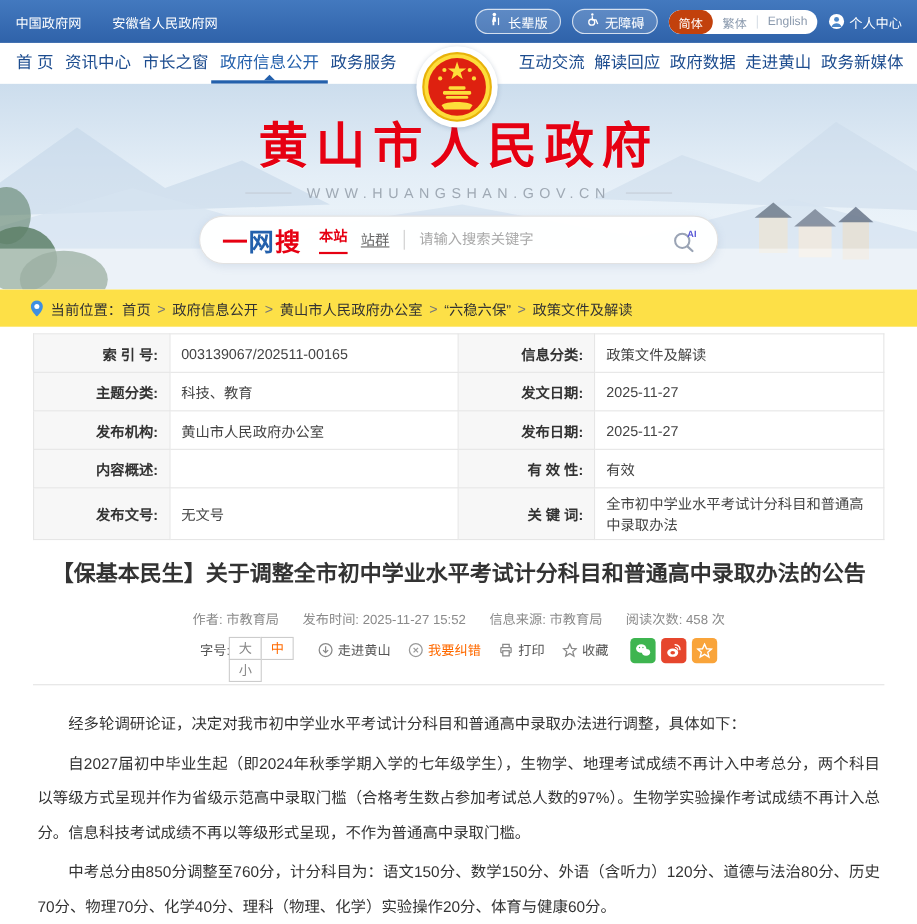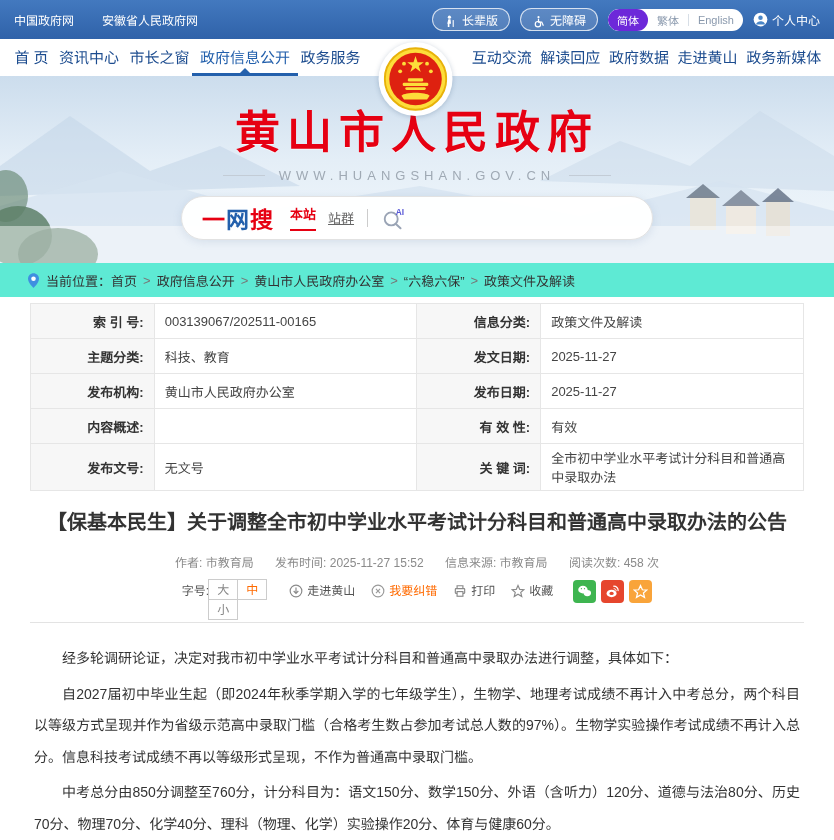--- a/index.html
+++ b/index.html
@@ -10,27 +10,27 @@
   }
   
   .topbar {
     height:39px; background:linear-gradient(#4379bf,#2f62a9);
     display:flex; align-items:center; padding:0 14px; color:#fff; font-size:12px;
     position:relative; z-index:3;
   }
   .topbar .tlink { margin-right:28px; cursor:pointer; }
   .topbar .right { margin-left:auto; display:flex; align-items:center; gap:10px; }
   .pill {
-    display:flex; align-items:flex-end; gap:5px; padding:2px 11px;
+    display:flex; align-items:flex-start; gap:5px; padding:2px 11px;
     background:rgba(255,255,255,.16); border:1px solid rgba(255,255,255,.75);
     border-radius:12px; cursor:pointer; white-space:nowrap;
   }
   .langpill { display:flex; align-items:center; background:#fff; border-radius:12px; overflow:hidden; font-size:11px; }
   .langpill .seg { padding:3px 9px; color:#7d8globalea; color:#8a99ad; cursor:pointer; }
-  .langpill .seg.active { background:#6d28d9; color:#fff; border-radius:12px; }
+  .langpill .seg.active { background:#c2410c; color:#fff; border-radius:12px; }
   .langpill .sep { width:1px; height:12px; background:#d7dee6; }
   .profile { display:flex; align-items:center; gap:4px; cursor:pointer; }
   
   .navbar {
     height:37px; background:#fff; display:flex; align-items:center; padding:0 6px;
     position:relative; z-index:2;
   }
   .nav-group { flex:1; display:flex; justify-content:space-evenly; }
   .nav-gap { width:96px; }
   .nav-item {
@@ -83,21 +83,21 @@
   .sdivider { width:1px; height:18px; background:#ccc; margin:0 13px; }
   .searchbar input {
     flex:1; border:none; outline:none; background:transparent; font-size:13px; color:#333;
     font-family:"Liberation Sans","DejaVu Sans",sans-serif;
   }
   .searchbar input::placeholder { color:#a9a9a9; }
   .ai-btn { cursor:pointer; display:flex; align-items:center; }
   
   .breadcrumb {
     display:flex; align-items:center; padding:0 28px; height:34px; font-size:13px; color:#333;
-    background:#5eead4;
+    background:#fde047;
   }
   .breadcrumb .pin { margin-right:7px; display:flex; }
   .crumb { cursor:pointer; }
   .crumb-sep { color:#777; margin:0 6px; }
   
   .content { margin:6px 30px 0; }
   table.meta-table { width:100%; border-collapse:collapse; font-size:13px; }
   table.meta-table td { border:1px solid #e6e6e6; height:35px; padding:4px 10px; }
   td.lbl { background:#f7f7f7; font-weight:bold; text-align:right; width:16%; white-space:nowrap; color:#333; }
   td.val { width:34%; color:#444; }
@@ -234,20 +234,21 @@
     <rect x="0" y="150" width="834" height="37" fill="#ffffff" opacity="0.45"></rect>
   </svg>
   <div class="banner-inner">
     <div class="site-title">黄山市人民政府</div>
     <div class="site-url">WWW.HUANGSHAN.GOV.CN</div>
     <div class="searchbar">
       <span class="sbrand"><span class="c-red">一</span><span class="c-blue">网</span><span class="c-red">搜</span></span>
       <span class="stab site">本站</span>
       <span class="stab group">站群</span>
       <span class="sdivider"></span>
+      <input type="text" placeholder="请输入搜索关键字" style="">
       <span class="ai-btn">
         <svg width="26" height="24" viewBox="0 0 28 24">
           <circle cx="11" cy="13" r="7" fill="none" stroke="#9aa4b5" stroke-width="2"></circle>
           <path d="M16 18.5l5 4.5" stroke="#9aa4b5" stroke-width="2.2" stroke-linecap="round"></path>
           <text x="16" y="9" font-size="9" fill="#5757d6" font-weight="bold" font-family="Liberation Sans, sans-serif">AI</text>
         </svg>
       </span>
     </div>
   </div>
 </div>

